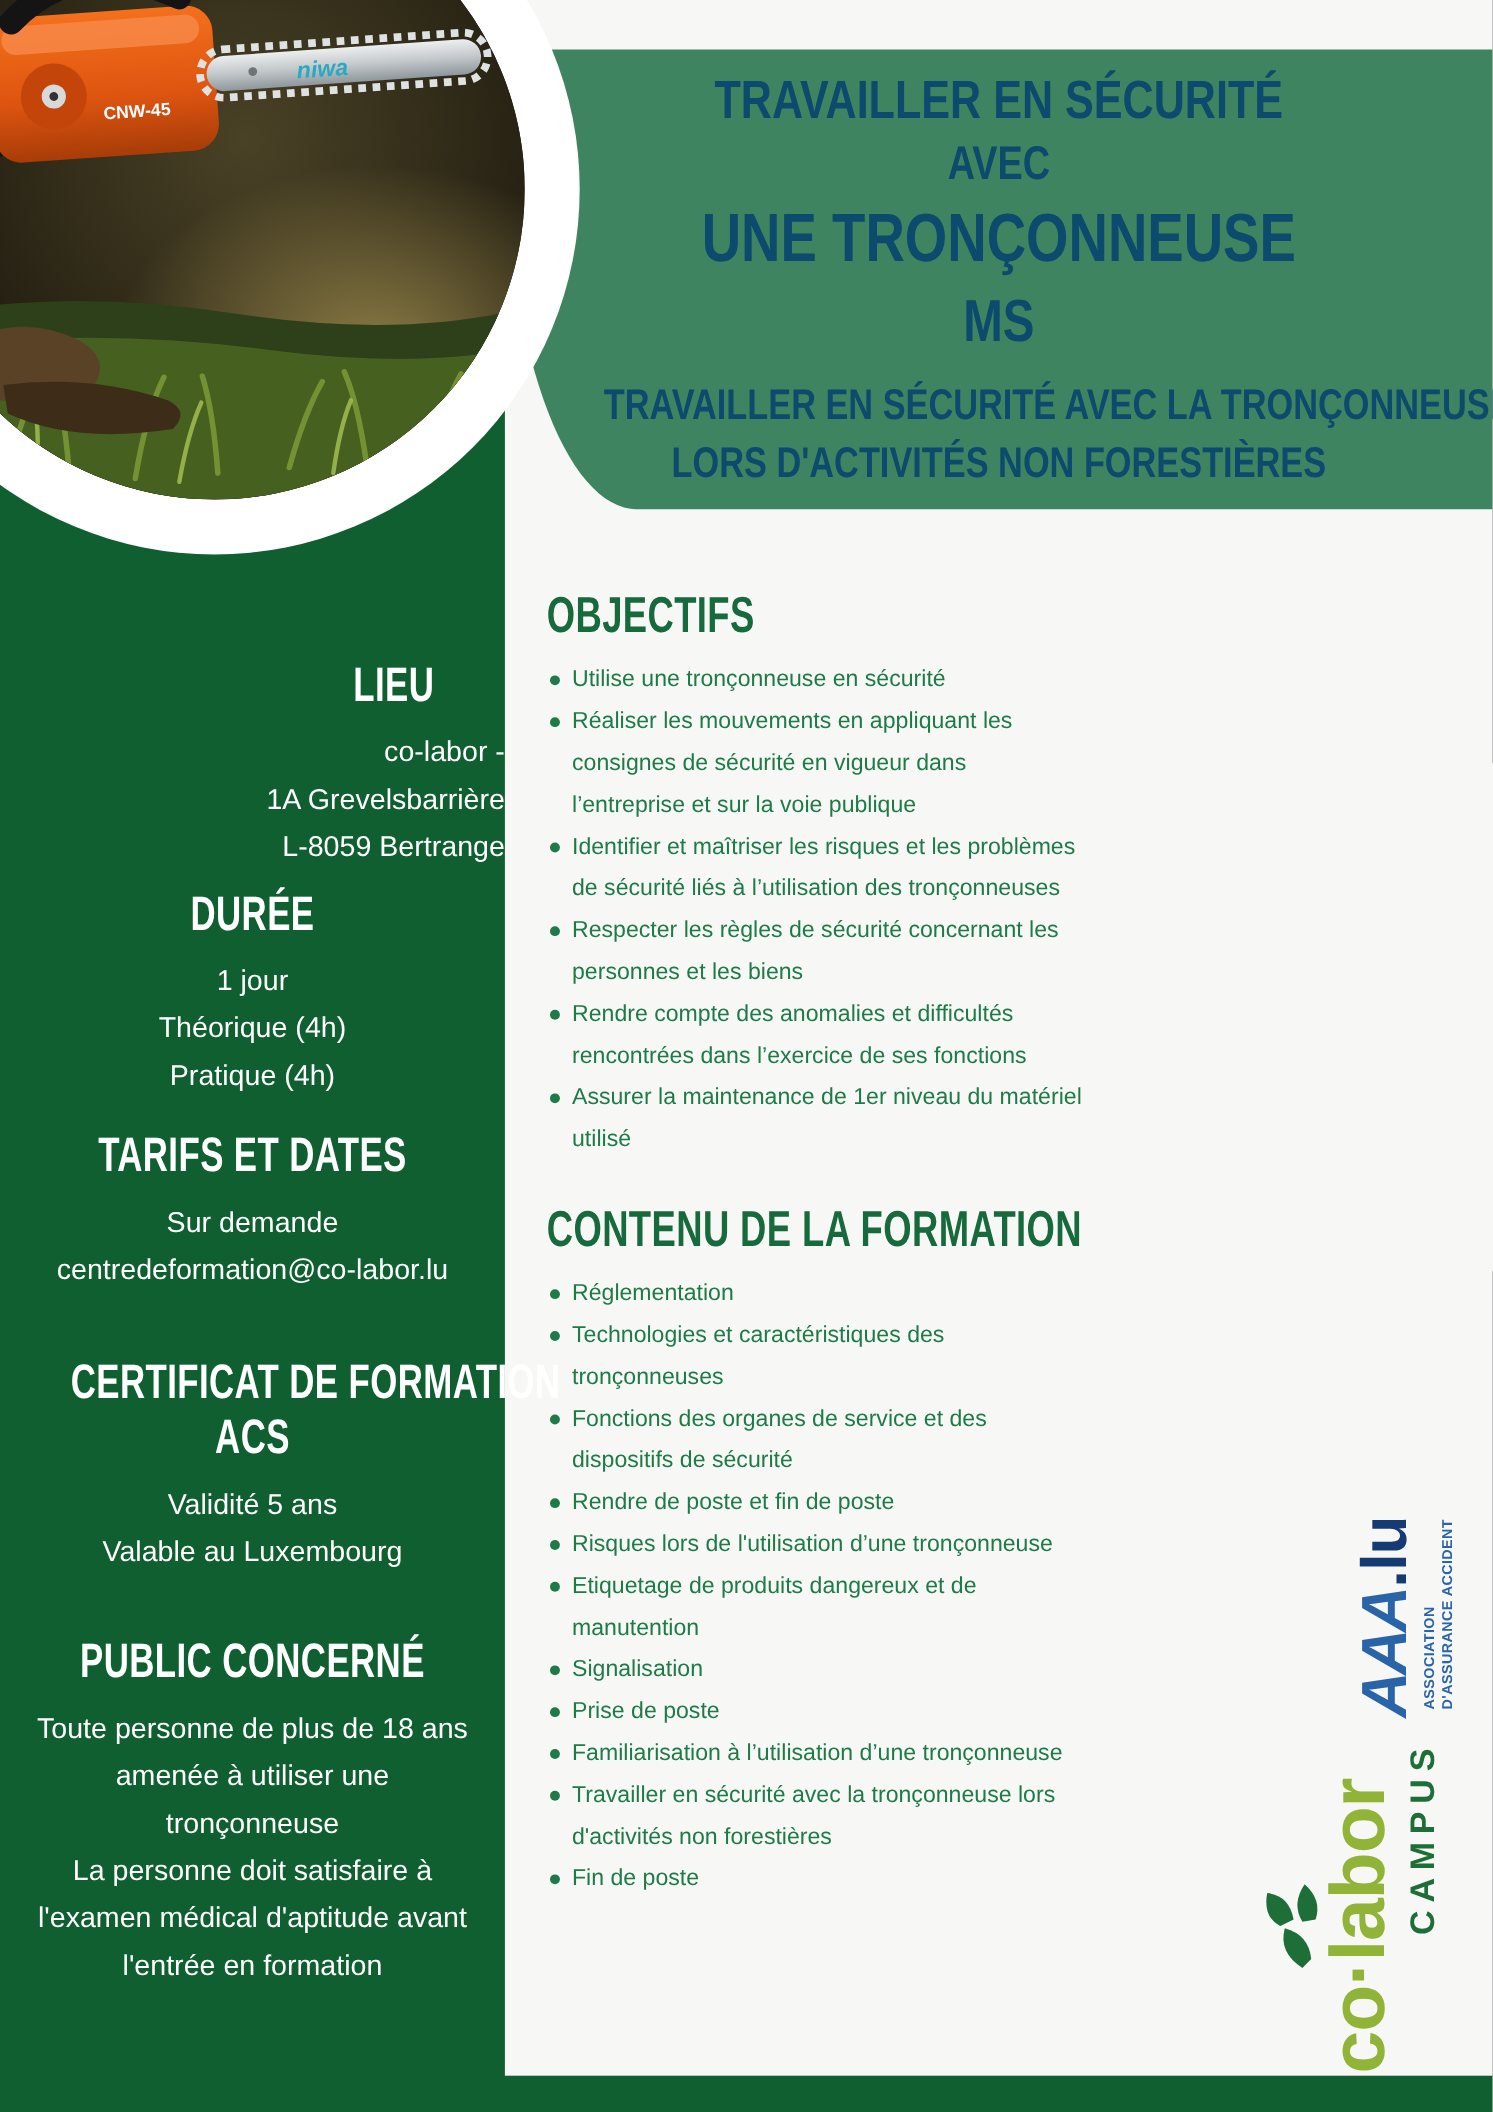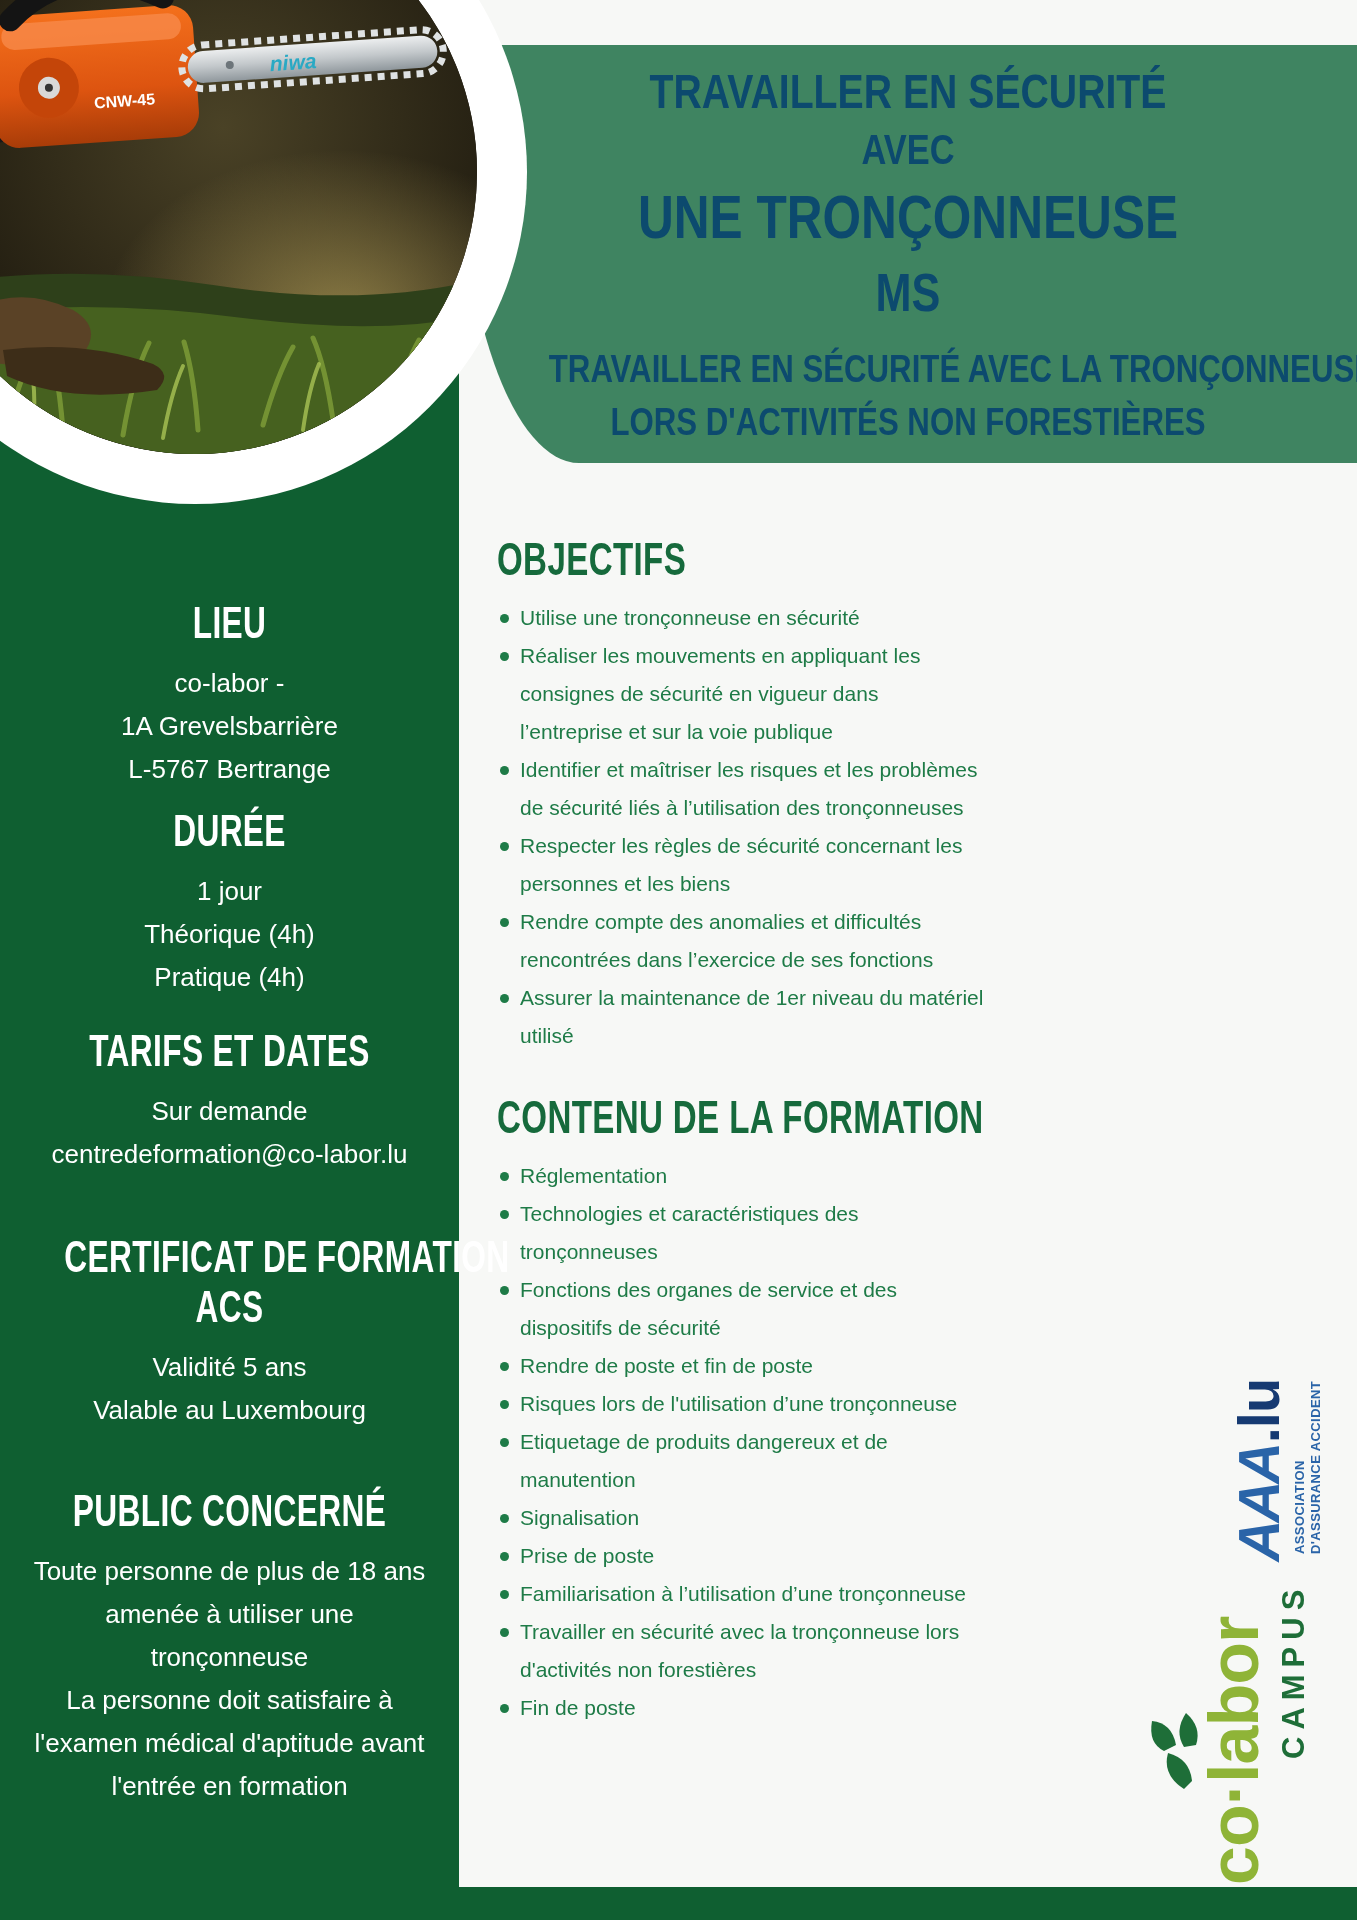--- a/index.html
+++ b/index.html
@@ -19,21 +19,21 @@
   .page{position:relative;width:1357px;height:1920px;margin:0 auto;
         background:var(--content-bg);overflow:hidden;}
 
   
   .sidebar{position:absolute;left:0;top:0;width:459px;height:1920px;
            background:var(--sidebar-green);}
   .sb-sec{position:absolute;left:0;width:459px;text-align:center;color:#fff;}
   .sb-head{font-weight:bold;font-size:44px;line-height:50px;white-space:nowrap;
            transform:scaleX(0.72);transform-origin:center;letter-spacing:0.5px;}
   .sb-lines{margin-top:14px;font-size:26px;line-height:43px;font-weight:400;}
-  .sec-lieu{top:598px;} .sec-duree{top:806px;} .sec-tarifs{top:1026px;}
+  .sec-lieu{top:598px;text-align:right;} .sec-duree{top:806px;} .sec-tarifs{top:1026px;}
   .sec-cert{top:1232px;} .sec-public{top:1486px;}
 
   
   .band{position:absolute;left:459px;right:0;top:45px;height:418px;
         background:var(--band-green);border-bottom-left-radius:120px 340px;}
   .band-titles{position:absolute;left:459px;right:0;top:62px;text-align:center;
                color:#0c4a6e;font-weight:bold;}
   .band-titles div{white-space:nowrap;transform:scaleX(0.8);transform-origin:center;}
   .t1{font-size:49px;line-height:58px;}
   .t2{font-size:43px;line-height:58px;}
@@ -171,21 +171,21 @@
     <div class="t4">MS</div>
     <div class="ts first">TRAVAILLER EN SÉCURITÉ AVEC LA TRONÇONNEUSE</div>
     <div class="ts">LORS D'ACTIVITÉS NON FORESTIÈRES</div>
   </div>
 
   <div class="sb-sec sec-lieu">
     <div class="sb-head">LIEU</div>
     <div class="sb-lines">
         <div>co-labor -</div>
         <div>1A Grevelsbarrière</div>
-        <div>L-5767 Bertrange</div>
+        <div>L-8059 Bertrange</div>
       </div>
   </div>
 
   <div class="sb-sec sec-duree">
     <div class="sb-head">DURÉE</div>
     <div class="sb-lines">
         <div>1 jour</div>
         <div>Théorique (4h)</div>
         <div>Pratique (4h)</div>
       </div>

